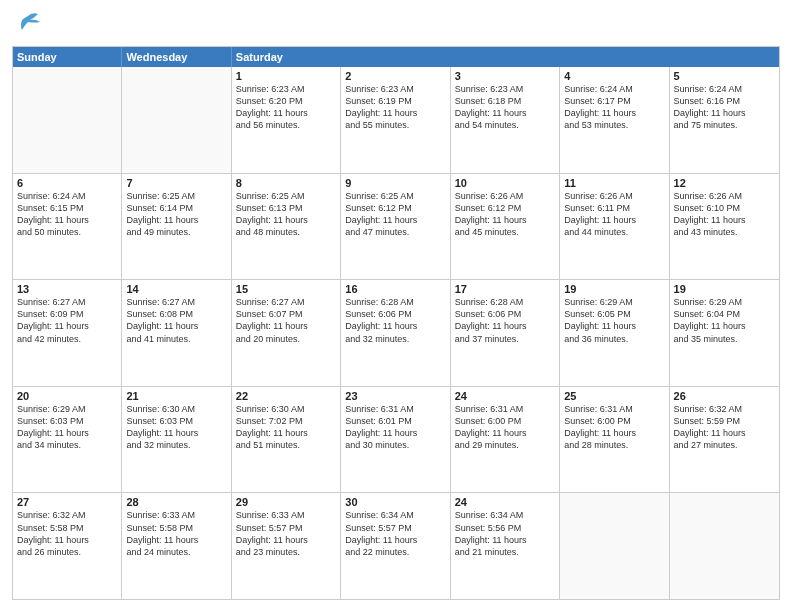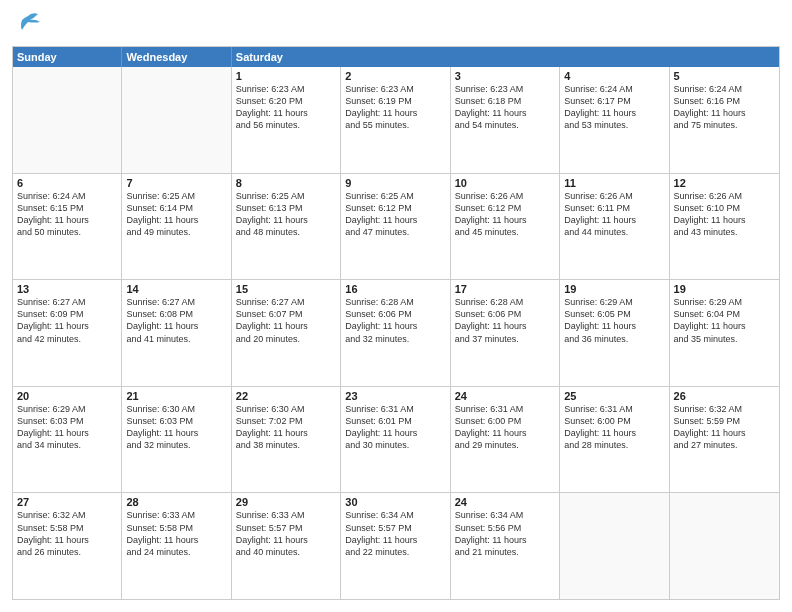--- a/index.html
+++ b/index.html
@@ -277,21 +277,21 @@
             <div class="cell-line">Sunrise: 6:30 AM</div>
             <div class="cell-line">Sunset: 6:03 PM</div>
             <div class="cell-line">Daylight: 11 hours</div>
             <div class="cell-line">and 32 minutes.</div>
           </div>
           <div class="cal-cell">
             <div class="day-num">22</div>
             <div class="cell-line">Sunrise: 6:30 AM</div>
             <div class="cell-line">Sunset: 7:02 PM</div>
             <div class="cell-line">Daylight: 11 hours</div>
-            <div class="cell-line">and 38 minutes.</div>
+            <div class="cell-line">and 51 minutes.</div>
           </div>
           <div class="cal-cell">
             <div class="day-num">23</div>
             <div class="cell-line">Sunrise: 6:31 AM</div>
             <div class="cell-line">Sunset: 6:01 PM</div>
             <div class="cell-line">Daylight: 11 hours</div>
             <div class="cell-line">and 30 minutes.</div>
           </div>
           <div class="cal-cell">
             <div class="day-num">24</div>
@@ -328,21 +328,21 @@
             <div class="cell-line">Sunrise: 6:33 AM</div>
             <div class="cell-line">Sunset: 5:58 PM</div>
             <div class="cell-line">Daylight: 11 hours</div>
             <div class="cell-line">and 24 minutes.</div>
           </div>
           <div class="cal-cell">
             <div class="day-num">29</div>
             <div class="cell-line">Sunrise: 6:33 AM</div>
             <div class="cell-line">Sunset: 5:57 PM</div>
             <div class="cell-line">Daylight: 11 hours</div>
-            <div class="cell-line">and 40 minutes.</div>
+            <div class="cell-line">and 23 minutes.</div>
           </div>
           <div class="cal-cell">
             <div class="day-num">30</div>
             <div class="cell-line">Sunrise: 6:34 AM</div>
             <div class="cell-line">Sunset: 5:57 PM</div>
             <div class="cell-line">Daylight: 11 hours</div>
             <div class="cell-line">and 22 minutes.</div>
           </div>
           <div class="cal-cell">
             <div class="day-num">24</div>

